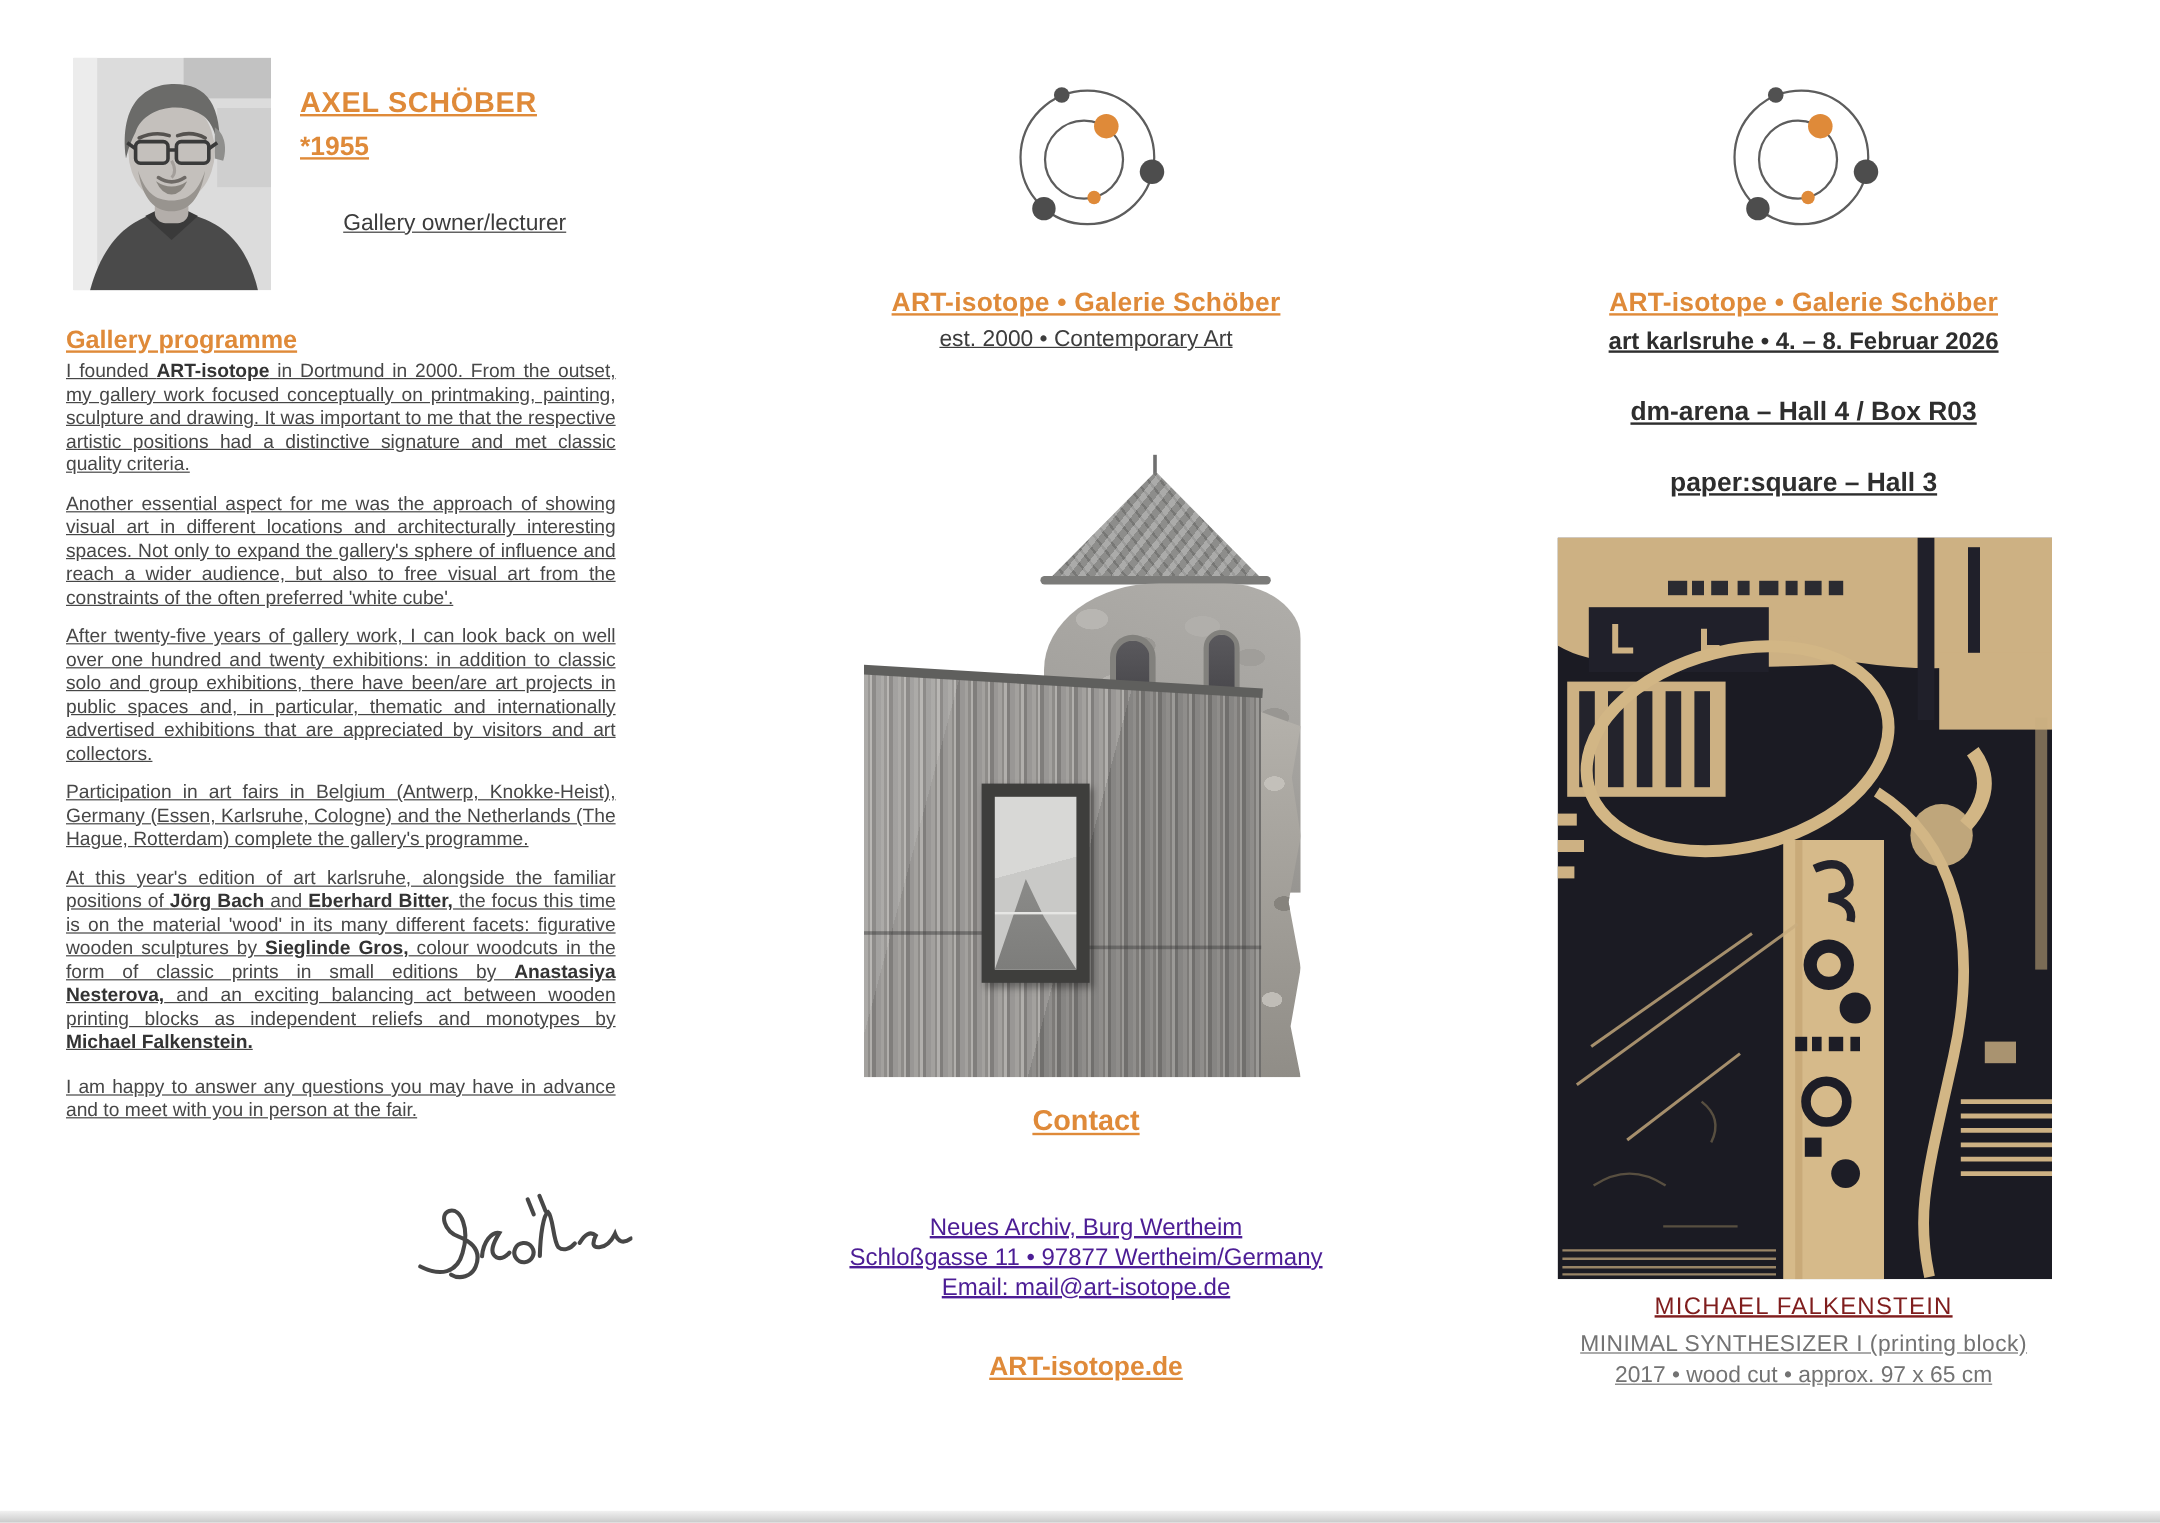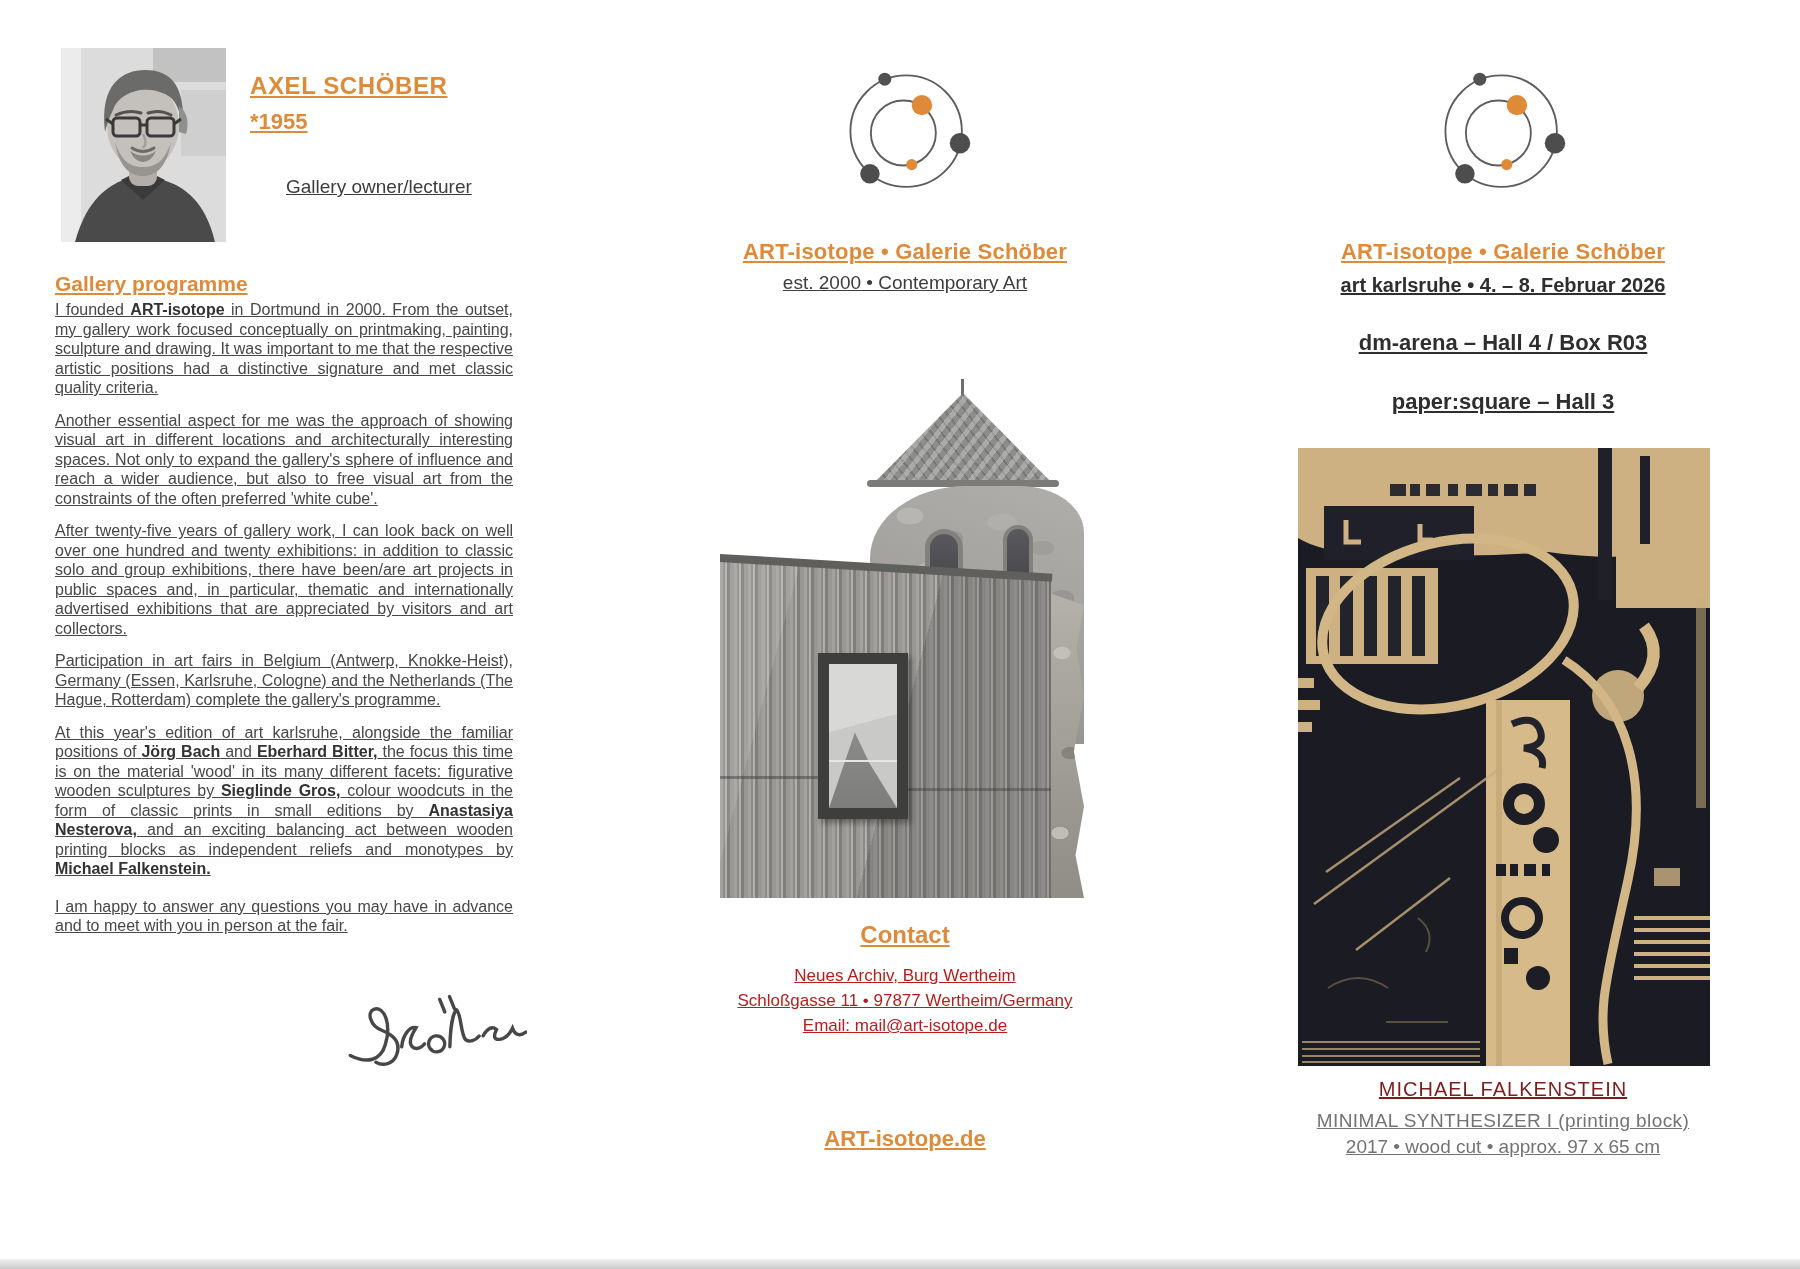--- a/index.html
+++ b/index.html
@@ -25,21 +25,21 @@
   
   .colcenter{width:550px;text-align:center;}
   .gal-title{top:239px;font-size:22px;font-weight:700;color:#df8a39;letter-spacing:.2px;}
   .gal-sub{top:272px;font-size:19px;color:#3d3d3d;}
   .mid{left:630px;}
   .rgt{left:1228px;}
   .fair-line{top:274px;font-size:20px;font-weight:700;color:#2e2e2e;}
   .loc1{top:330px;font-size:22px;font-weight:700;color:#2e2e2e;}
   .loc2{top:362px;font-size:22px;font-weight:700;color:#2e2e2e;margin-top:27px;}
   .contact-heading{top:921px;font-size:24px;font-weight:700;color:#df8a39;}
-  .contact-block{top:963px;font-size:17px;line-height:25px;color:#b91c1c;}
+  .contact-block{top:1011px;font-size:20px;line-height:25px;color:#4c1d95;}
   .website{top:1126px;font-size:22px;font-weight:700;color:#df8a39;}
   .caption-artist{top:1078px;font-size:20px;color:#7f1d1d;letter-spacing:1px;}
   .caption-title{top:1110px;font-size:19px;color:#737373;letter-spacing:.4px;}
   .caption-details{top:1136px;font-size:19px;color:#737373;}
   
   .logo{width:130px;height:130px;}
   .logo-mid{left:843px;top:68px;}
   .logo-rgt{left:1438px;top:68px;}
   
   .photo{left:720px;top:317px;width:364px;height:581px;background:#ffffff;overflow:hidden;}

